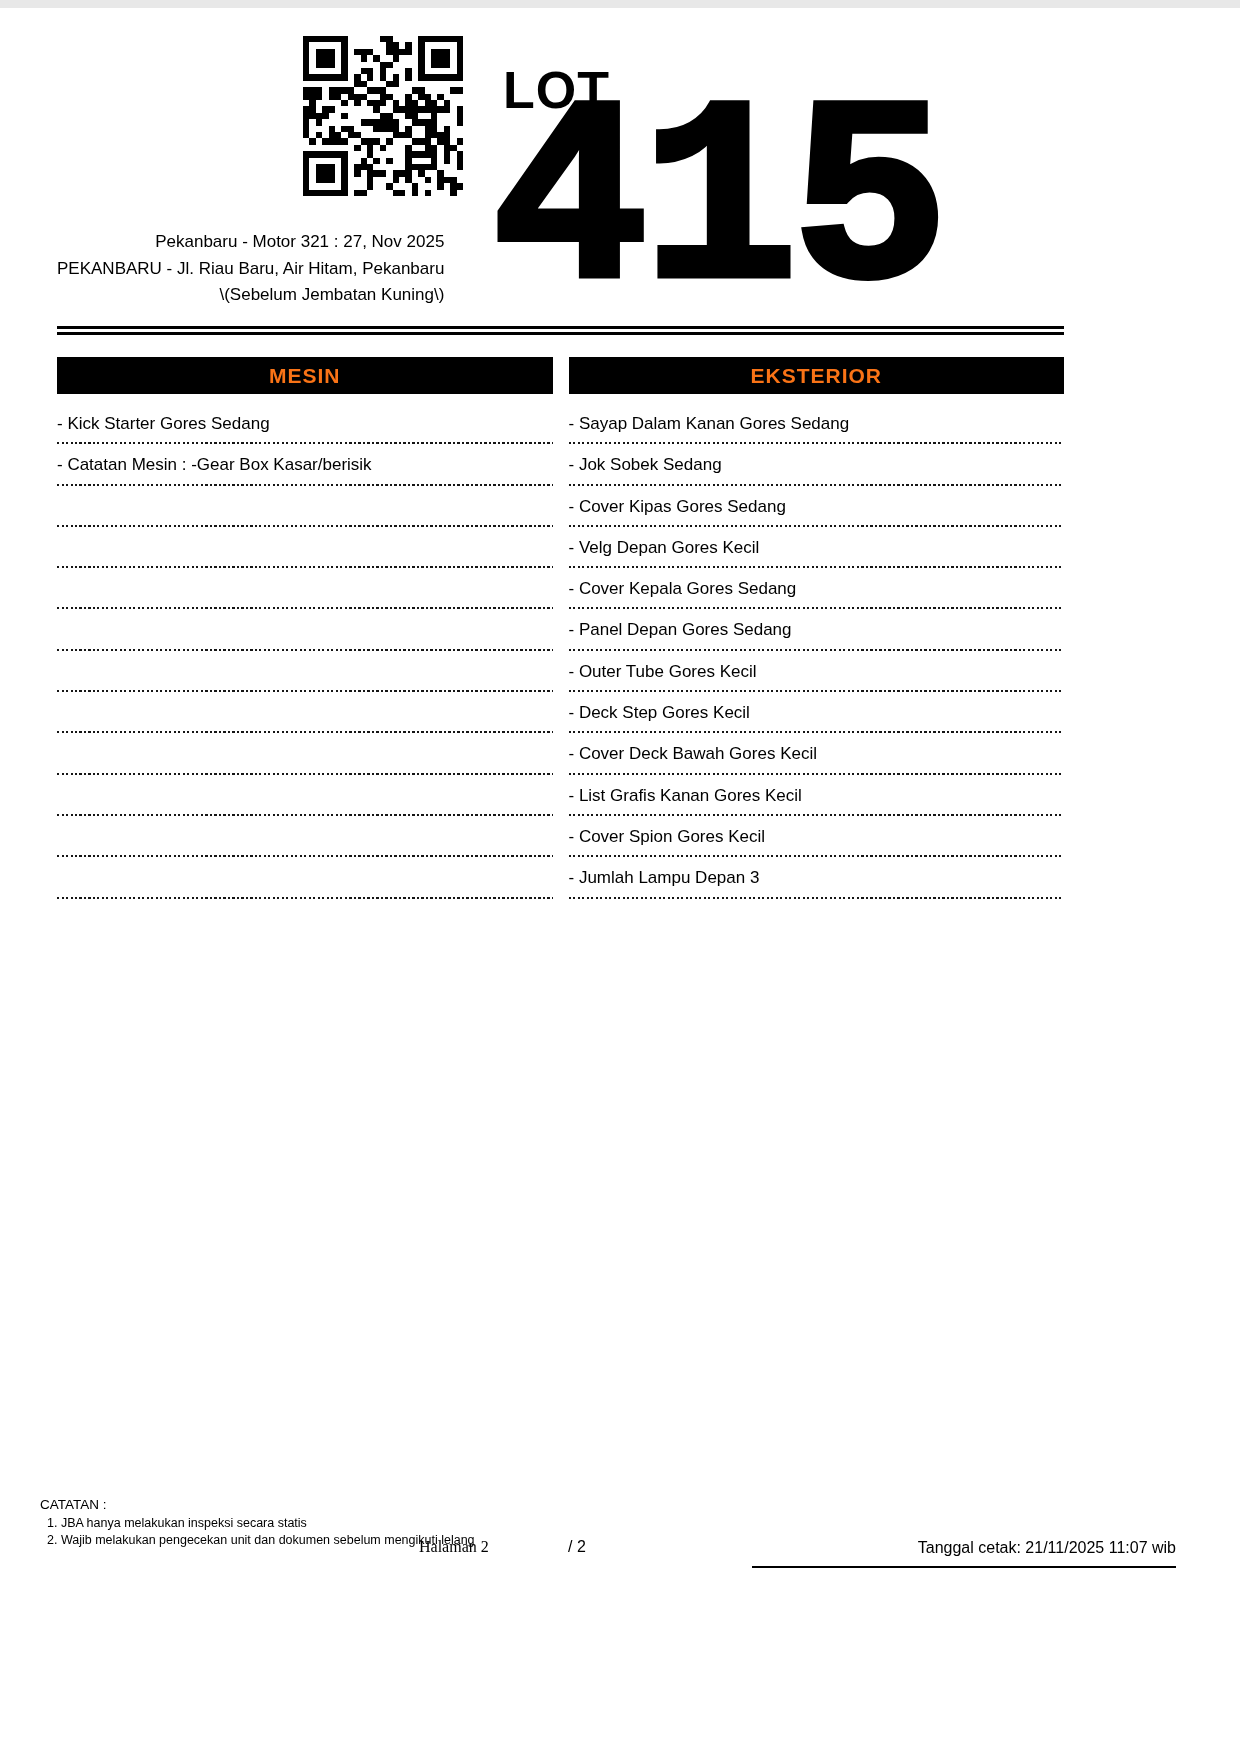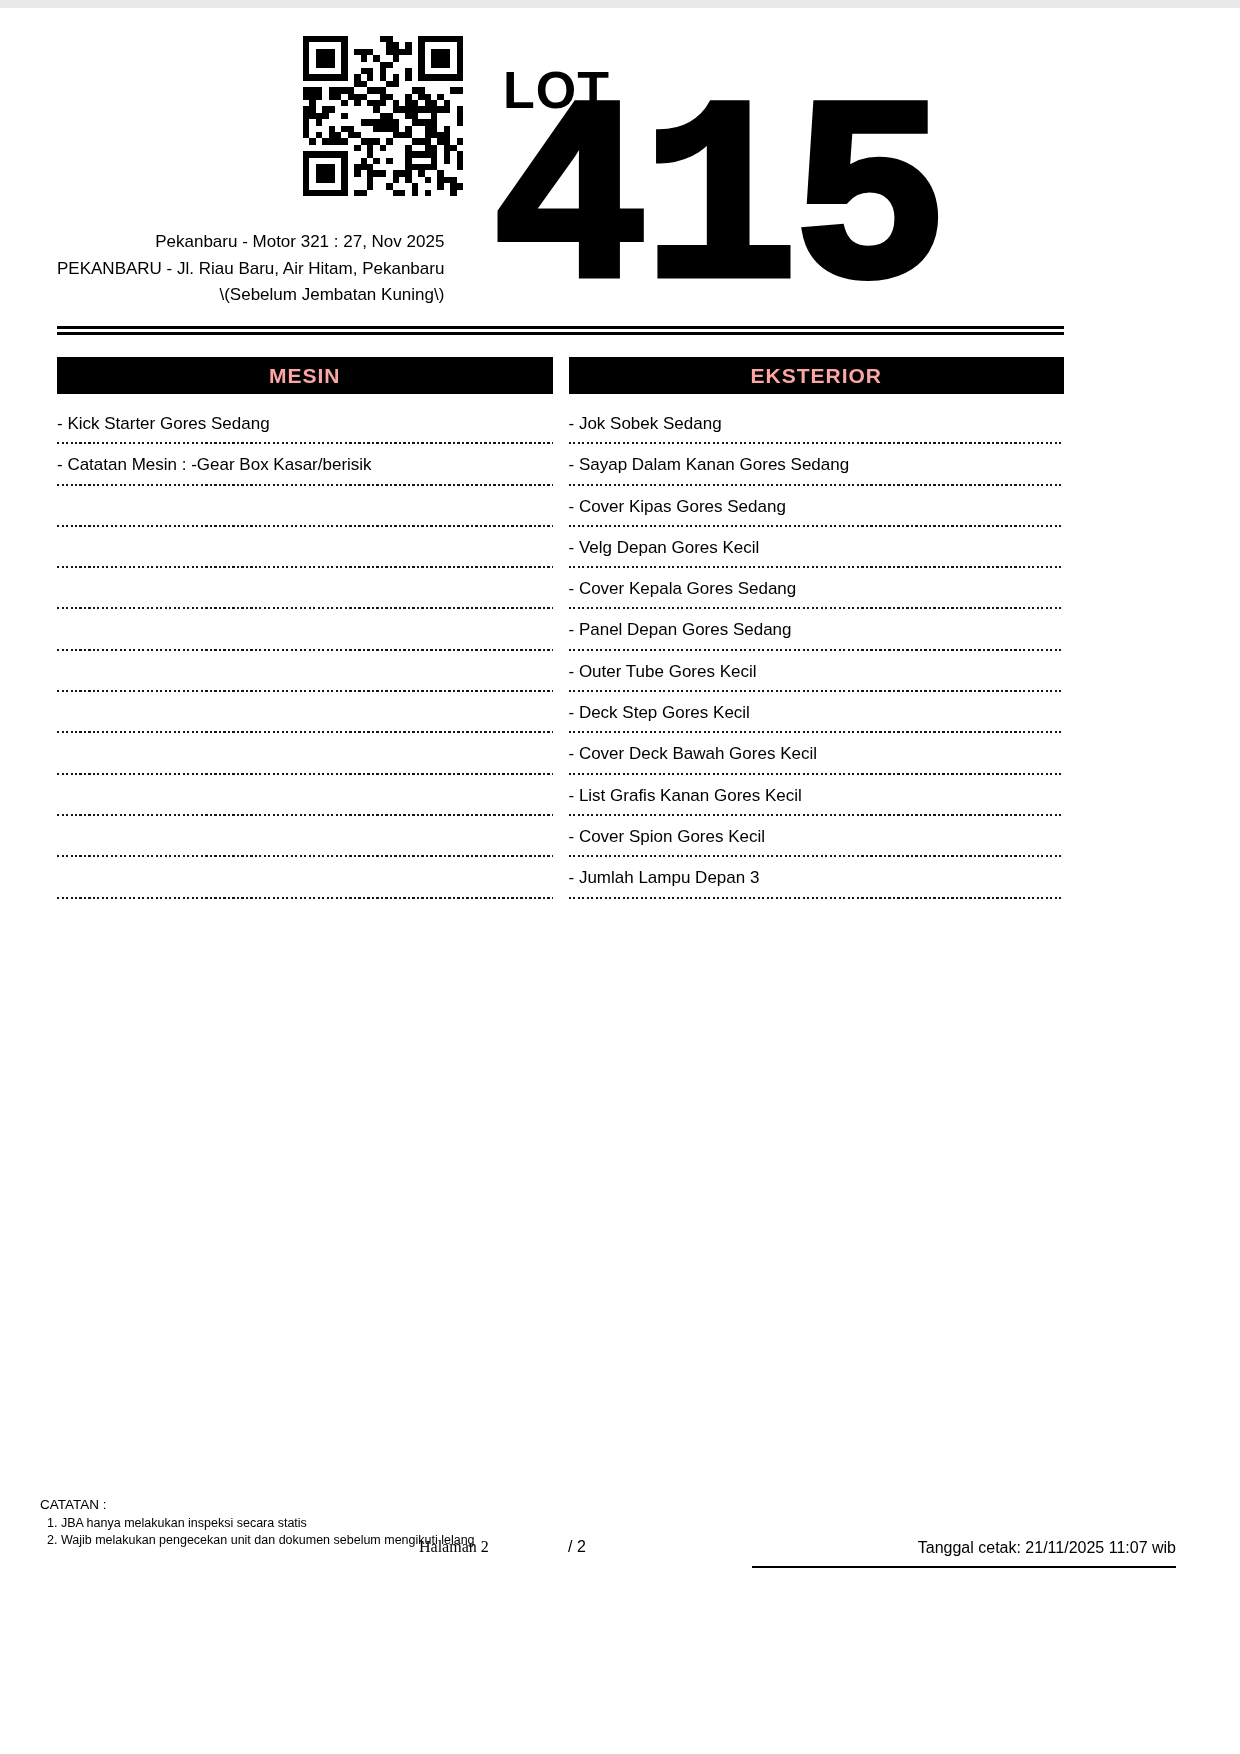--- a/index.html
+++ b/index.html
@@ -34,21 +34,21 @@
     border-top:3px solid #000; border-bottom:3px solid #000;
   }
 
   
   .cond-table {
     position:absolute; left:57px; top:349px; width:1007px;
     display:flex; gap:16px;
   }
   .col { flex:1; min-width:0; }
   .col-header {
-    background:#000; color:#fca5a5; text-align:center;
+    background:#000; color:#f97316; text-align:center;
     font-size:21px; font-weight:700; letter-spacing:1px;
     height:37px; line-height:37px;
   }
   .rows { margin-top:11px; }
   .row { position:relative; height:41.3px; }
   .row-text { font-size:17px; padding-top:9px; white-space:nowrap; overflow:hidden; }
   .row-line {
     position:absolute; left:0; right:0; bottom:2px; height:2px;
     background-image:repeating-linear-gradient(90deg,#151515 0 2px,transparent 2px 4.5px);
   }
@@ -447,25 +447,25 @@
             <div class="row-text"></div>
             <div class="row-line"></div>
           </div>
       </div>
     </div>
 
     <div class="col">
       <div class="col-header">EKSTERIOR</div>
       <div class="rows">
         <div class="row">
+            <div class="row-text">- Sayap Dalam Kanan Gores Sedang</div>
+            <div class="row-line"></div>
+          </div>
+        <div class="row">
             <div class="row-text">- Jok Sobek Sedang</div>
-            <div class="row-line"></div>
-          </div>
-        <div class="row">
-            <div class="row-text">- Sayap Dalam Kanan Gores Sedang</div>
             <div class="row-line"></div>
           </div>
         <div class="row">
             <div class="row-text">- Cover Kipas Gores Sedang</div>
             <div class="row-line"></div>
           </div>
         <div class="row">
             <div class="row-text">- Velg Depan Gores Kecil</div>
             <div class="row-line"></div>
           </div>

